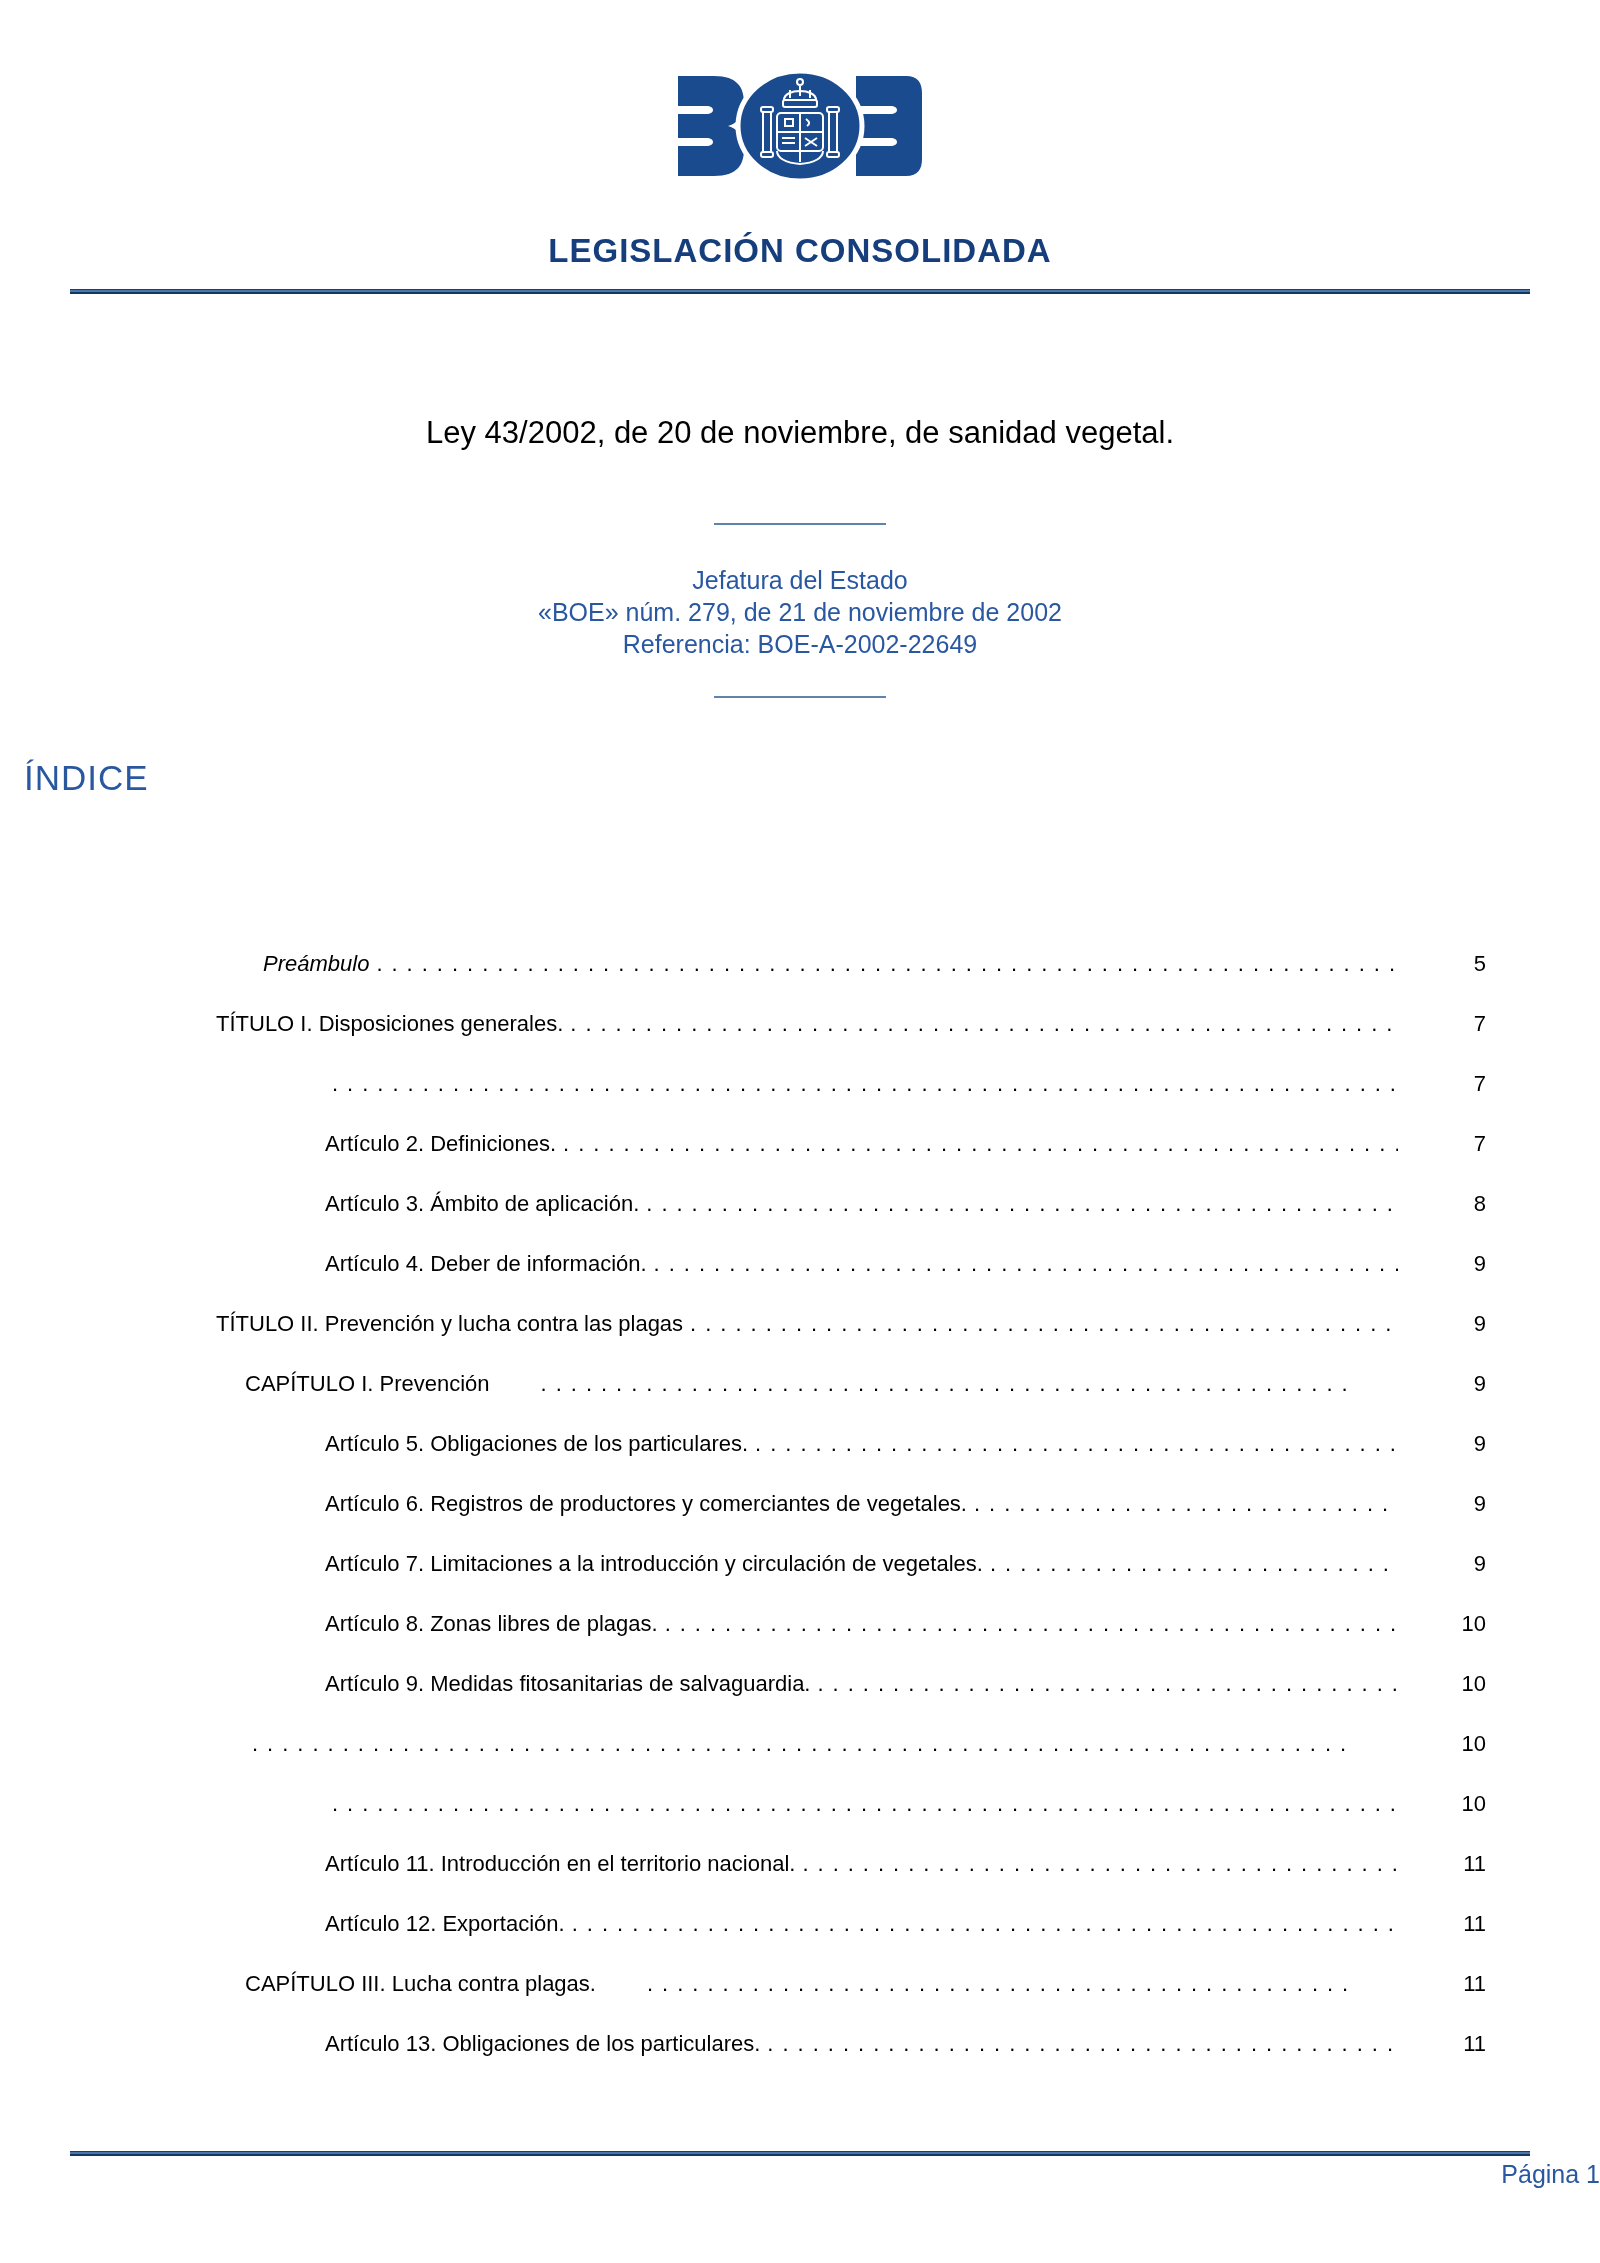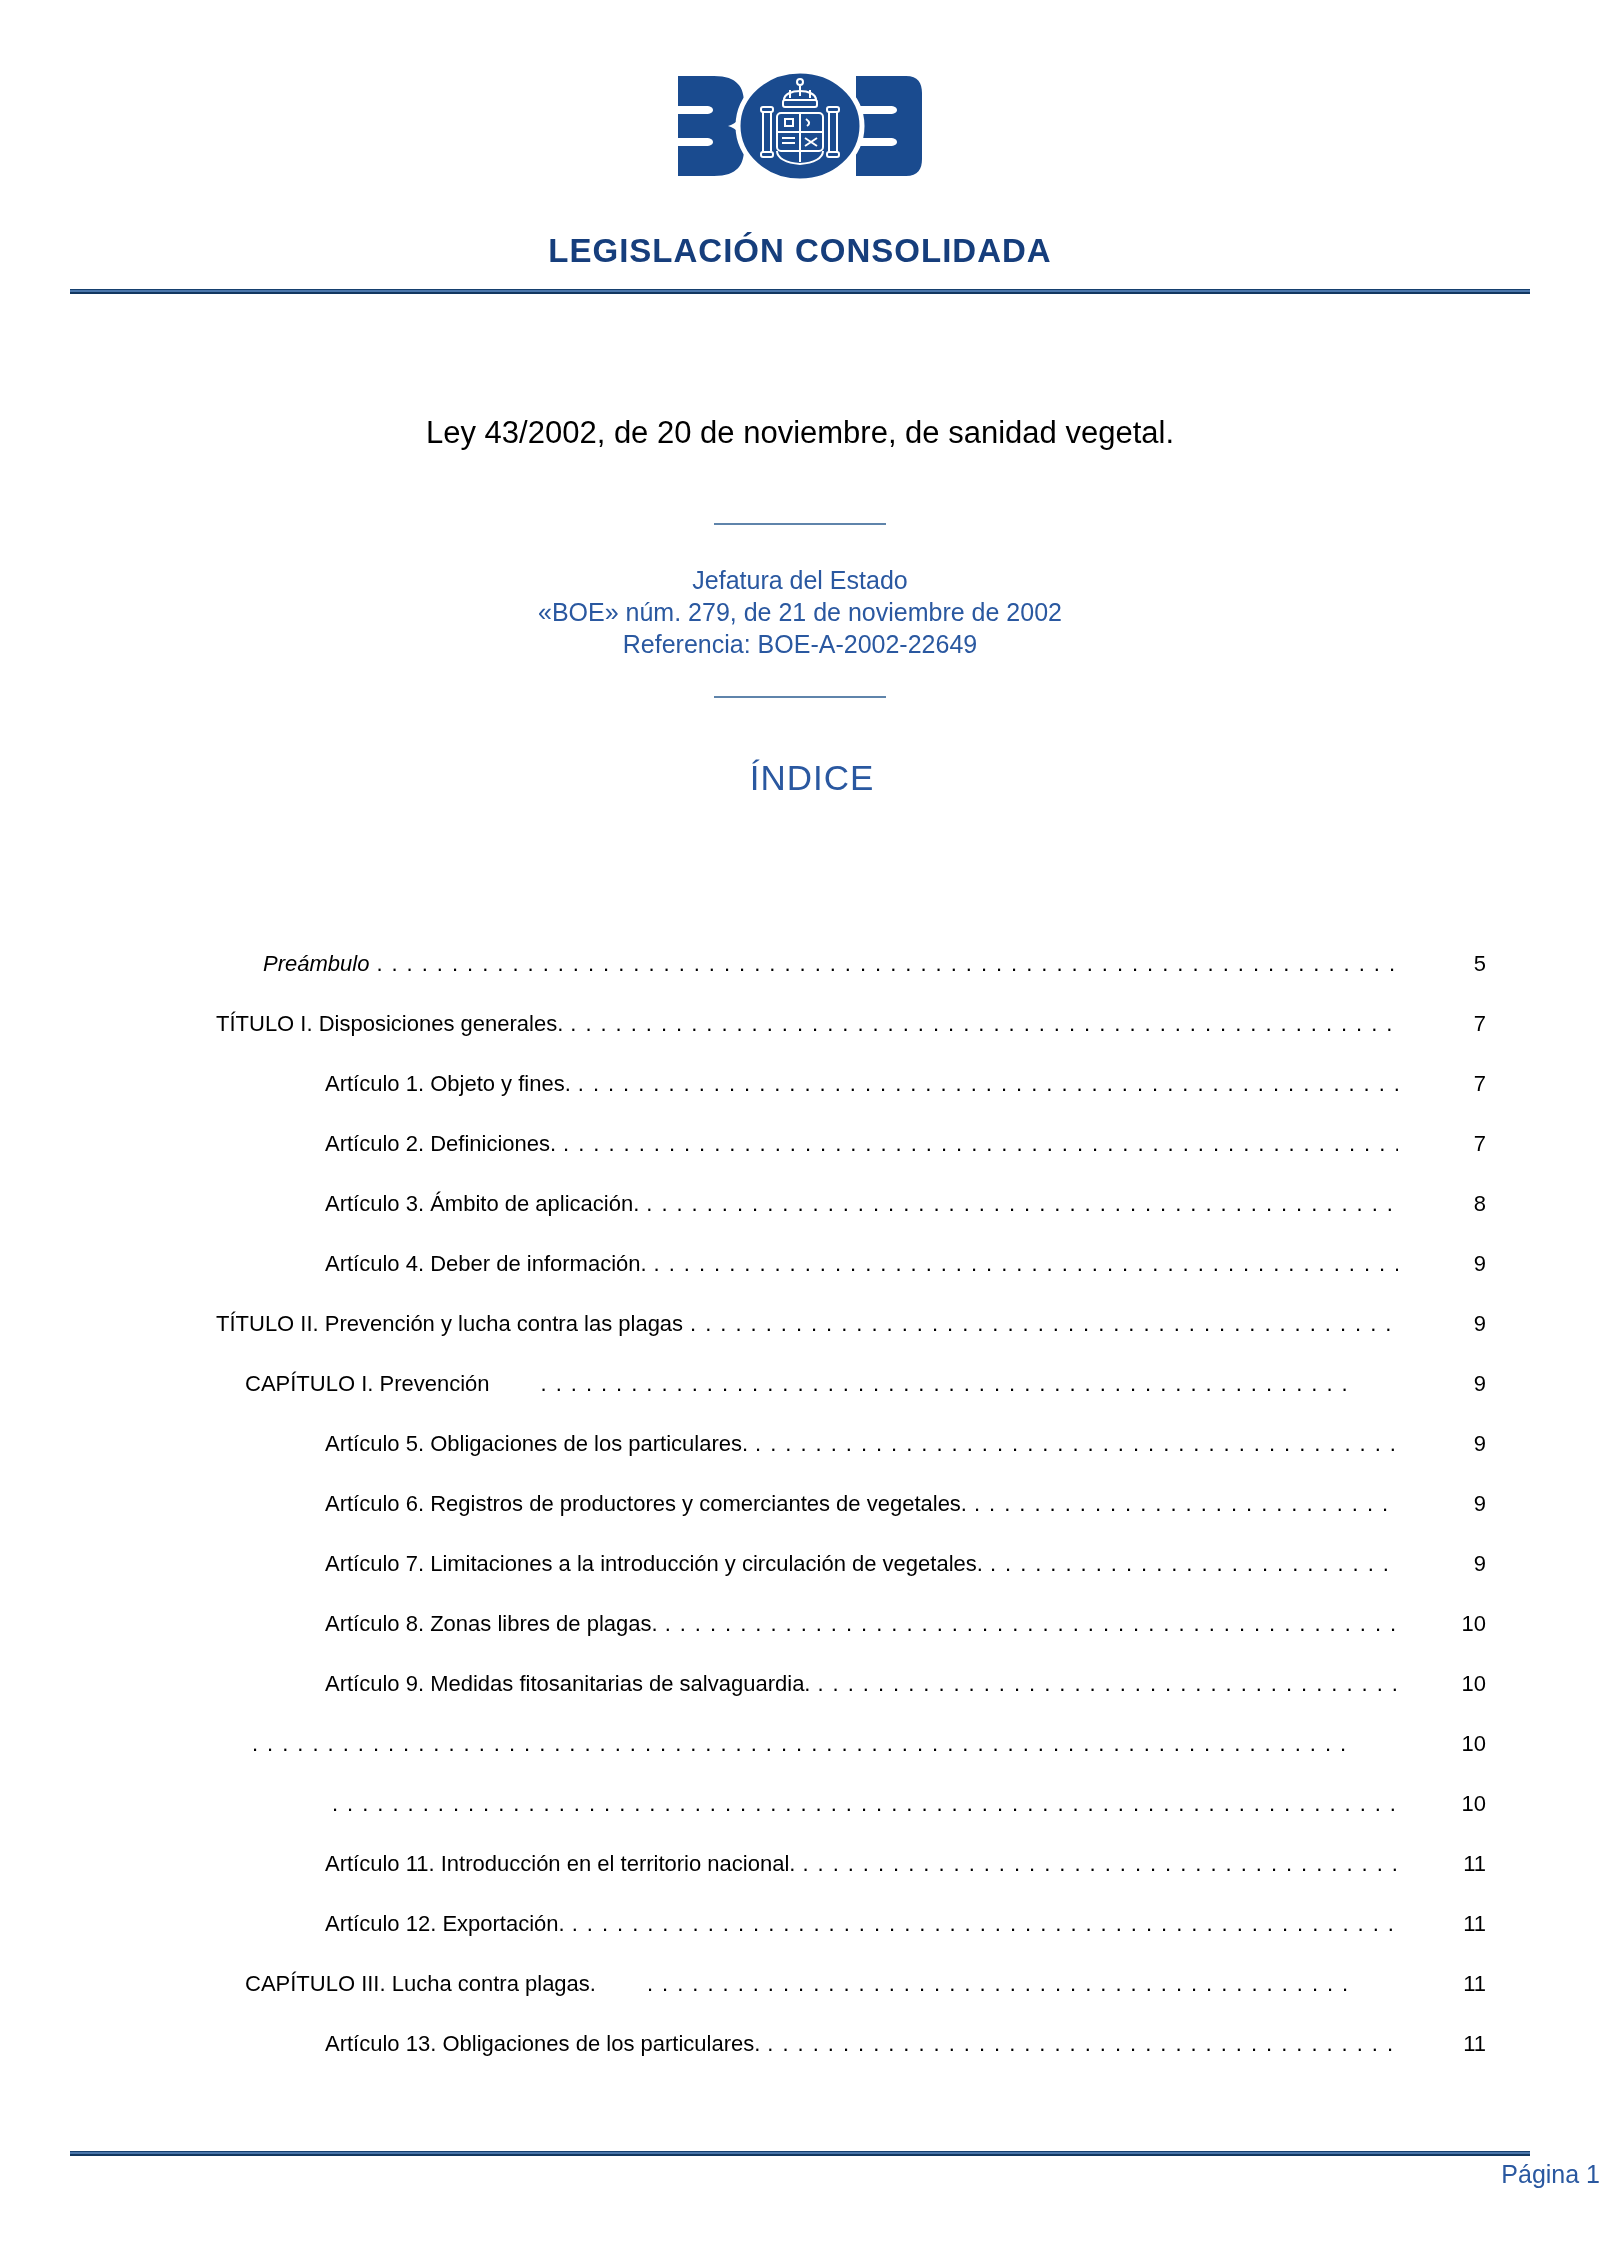--- a/index.html
+++ b/index.html
@@ -75,21 +75,20 @@
     text-align:center;
     font-size:25px;
     line-height:32px;
     color:var(--accent);
   }
   .toc-heading{
     position:absolute;
     top:750px;
     left:0;
     width:100%;
-    text-align:center;
     font-size:35px;
     letter-spacing:1px;
     color:var(--accent);
     padding-left:24px;
   }
   .toc{
     position:absolute;
     top:926px;
     left:216px;
     width:1270px;
@@ -196,21 +195,20 @@
     <span class="toc-label">Preámbulo</span>
     <span class="toc-dots">................................................................................................................................................................</span>
     <span class="toc-page">5</span>
   </div>
       <div class="toc-row level-titulo">
     <span class="toc-label">TÍTULO I. Disposiciones generales.</span>
     <span class="toc-dots">................................................................................................................................................................</span>
     <span class="toc-page">7</span>
   </div>
       <div class="toc-row level-articulo">
-    <span class="toc-label">Artículo 1. Objeto y fines.</span>
     <span class="toc-dots">................................................................................................................................................................</span>
     <span class="toc-page">7</span>
   </div>
       <div class="toc-row level-articulo">
     <span class="toc-label">Artículo 2. Definiciones.</span>
     <span class="toc-dots">................................................................................................................................................................</span>
     <span class="toc-page">7</span>
   </div>
       <div class="toc-row level-articulo">
     <span class="toc-label">Artículo 3. Ámbito de aplicación.</span>

